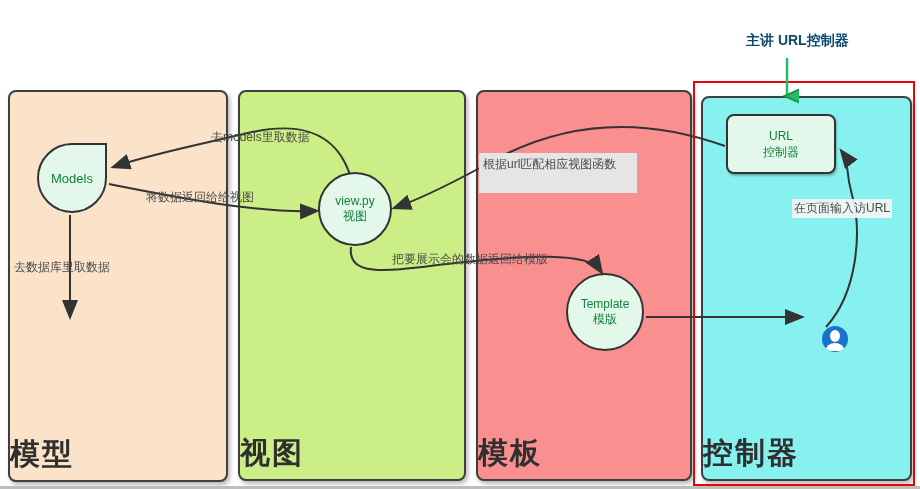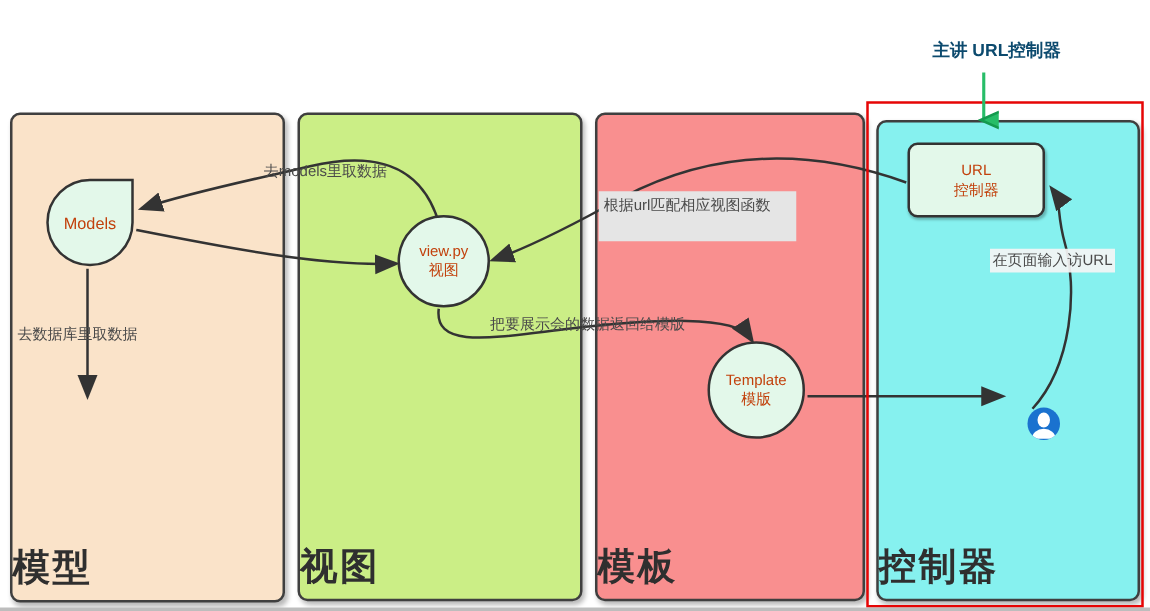--- a/index.html
+++ b/index.html
@@ -9,21 +9,21 @@
   .panel { position:absolute; border:2px solid #3f3f3f; border-radius:8px;
            box-shadow:2px 3px 4px rgba(0,0,0,0.28); }
   #panel-model      { left:8px;   top:90px; width:220px; height:392px; background:#fae3c9; }
   #panel-view       { left:238px; top:90px; width:228px; height:391px; background:#cbee86; }
   #panel-template   { left:476px; top:90px; width:216px; height:391px; background:#f98f8f; }
   #panel-controller { left:701px; top:96px; width:211px; height:385px; background:#86f1ef; }
 
   .panel-title { position:absolute; left:0; right:0; bottom:5px; text-align:left;
                  font-size:30px; font-weight:bold; color:#2f2f2f; letter-spacing:2px; }
 
-  .node { position:absolute; background:#e3f8ea; border:2px solid #333; color:#c2410c;
+  .node { position:absolute; background:#e3f8ea; border:2px solid #333; color:#15803d;
           display:flex; flex-direction:column; align-items:center; justify-content:center;
           text-align:center; z-index:3; }
   #node-models   { left:37px;  top:143px; width:70px;  height:70px;
                    border-radius:50% 0 50% 50%; font-size:13px; }
   #node-database { left:27px;  top:326px; width:88px;  height:62px;
                    border-radius:50% 50% 2px 2px / 22% 22% 2px 2px; font-size:12px; }
   #node-viewpy   { left:318px; top:172px; width:74px;  height:74px; border-radius:50%;
                    font-size:12px; line-height:1.25; }
   #node-template { left:566px; top:273px; width:78px;  height:78px; border-radius:50%;
                    font-size:12px; line-height:1.25; }
@@ -100,20 +100,21 @@
   <div class="node" id="node-template">
     <span>Template</span>
     <span>模版</span>
   </div>
   <div class="node" id="node-url">
     <span>URL</span>
     <span>控制器</span>
   </div>
 
   <div class="edge-label" id="lbl-fetch-models">去models里取数据</div>
+  <div class="edge-label" id="lbl-return-view">将数据返回给给视图</div>
   <div class="edge-label" id="lbl-fetch-db">去数据库里取数据</div>
   <div class="edge-label" id="lbl-url-match">根据url匹配相应视图函数</div>
   <div class="edge-label" id="lbl-return-tpl">把要展示会的数据返回给模版</div>
   <div class="edge-label" id="lbl-enter-url">在页面输入访URL</div>
 
   <svg id="user-icon" viewBox="0 0 28 28">
     <defs>
       <clipPath id="uclip">
           <circle cx="14" cy="14" r="13"></circle>
         </clipPath>

